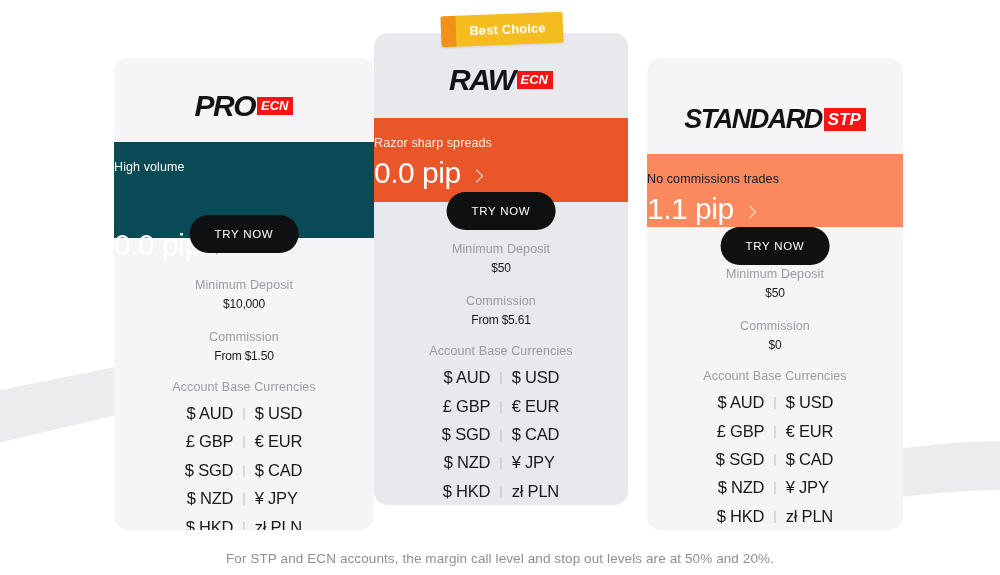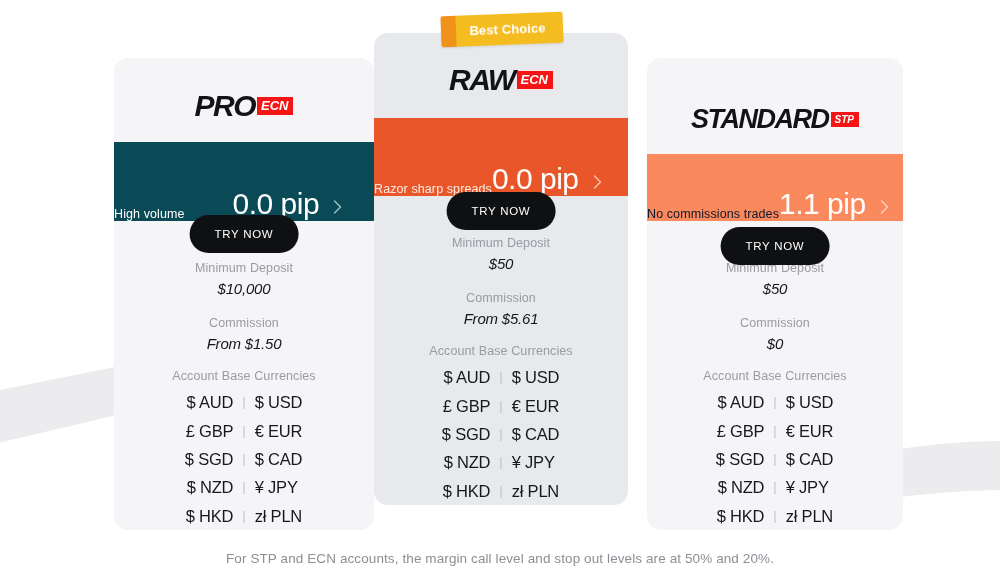--- a/index.html
+++ b/index.html
@@ -44,26 +44,26 @@
     font-size:13px;
     padding:2px 5px 2px 4px;
     margin-left:2px;
     letter-spacing:0px;
     line-height:1.15;
   }
   .pro-brand      { margin-top:31px; }
   .raw-brand      { margin-top:30px; }
   .standard-brand { margin-top:46px; }
   .standard-brand .brand-name { font-size:27px; }
-  .standard-brand .brand-badge{ font-size:10px; }
+  .standard-brand .brand-badge{ font-size:17px; }
 
   
   .band {
     width:100%;
-    display:flex; flex-direction:row; align-items:flex-end;
+    display:flex; flex-direction:column; align-items:flex-start;
     position:relative;
   }
   .band-pro      { background:#0a4a56; height:96px; margin-top:19px;gap:48px; }
   .band-raw      { background:#e8562a; height:97px; margin-top:21px; }
   .band-standard { background:#fa8a5e; height:96px; margin-top:19px; }
 
   .band-caption {
     font-size:12.5px; color:#ffffff;
     margin-top:18px; letter-spacing:.1px;
   }
@@ -100,21 +100,21 @@
   
   .info { width:100%; display:flex; flex-direction:column; align-items:center; }
   .info-pro      { margin-top:40px; }
   .info-raw      { margin-top:40px; }
   .info-standard { margin-top:40px; }
 
   .info-label {
     font-size:12.5px; color:#9a9aa2; letter-spacing:.1px;
   }
   .info-value {
-    font-size:15px; color:#16181c; margin-top:5px; letter-spacing:-.2px;font-style:italic;
+    font-size:12px; color:#16181c; margin-top:5px; letter-spacing:-.2px;
   }
   .gap { height:19px; }
   .gap-sm { height:17px; }
 
   
   .cur-title {
     font-size:12.5px; color:#9a9aa2; margin-top:0px; letter-spacing:.1px;
   }
   .cur-grid {
     display:flex; flex-direction:column; align-items:center;

